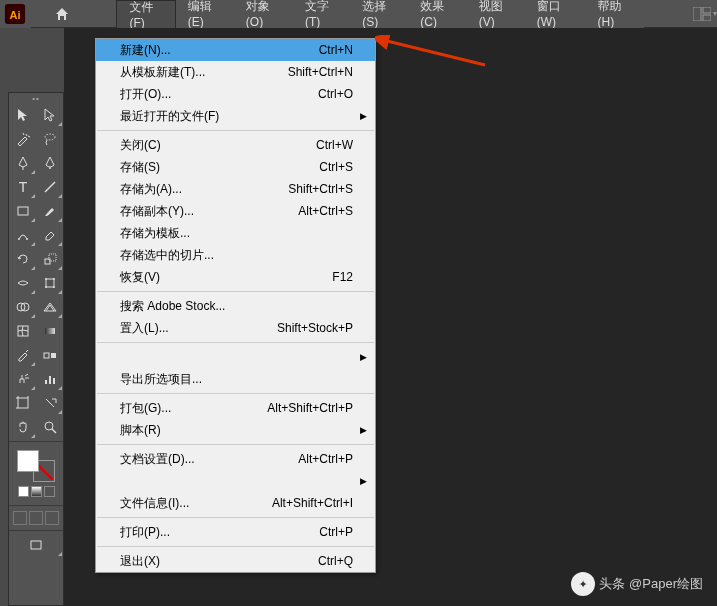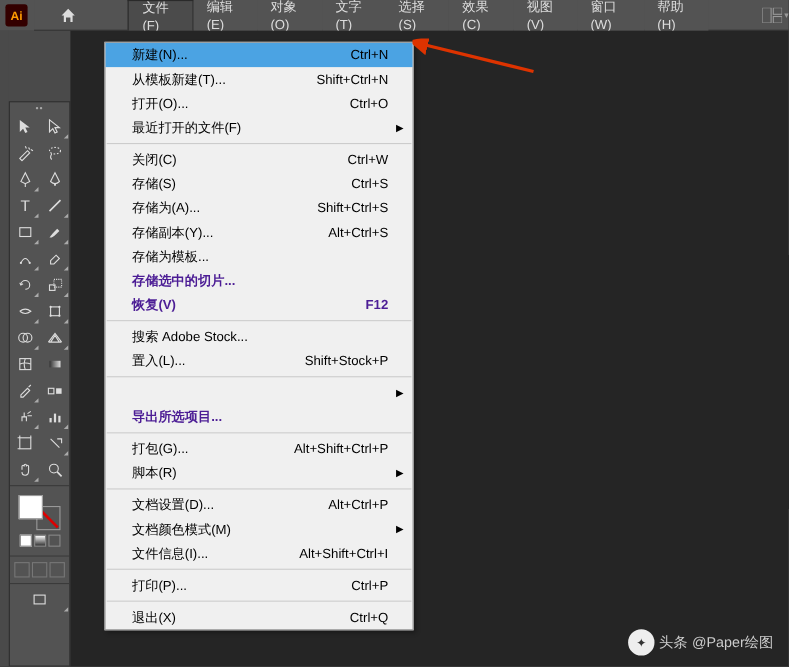--- a/index.html
+++ b/index.html
@@ -29,21 +29,21 @@
 .bg-sw { position: absolute; bottom: 0; right: 0; width: 22px; height: 22px; border: 1px solid #999; background: #535353; }
 .bg-sw::after { content: ""; position: absolute; top: -2px; left: -2px; right: -2px; bottom: -2px; border: 1px solid #d00; transform: rotate(45deg); clip-path: polygon(0 45%, 100% 45%, 100% 55%, 0 55%); background: #d00; }
 .mini-sw { display: flex; margin-top: 4px; gap: 2px; }
 .mini-sw div { width: 11px; height: 11px; border: 1px solid #888; }
 .mode-row { display: flex; justify-content: center; gap: 2px; padding: 3px 0; }
 .mode-btn { width: 14px; height: 14px; border: 1px solid #777; background: #535353; }
 .canvas-area { flex: 1; background: #252525; margin-top: 0; position: relative; }
 .dropdown { position: absolute; top: 38px; left: 95px; width: 281px; background: #f0f0f0; border: 1px solid #999; box-shadow: 2px 2px 4px rgba(0,0,0,0.3); z-index: 100; }
 .dd-item { height: 22px; display: flex; align-items: center; padding: 0 22px 0 24px; font-size: 12px; color: #000; cursor: pointer; position: relative; }
 .dd-item.hl { background: #4ba3e3; color: #000; }
-.dd-item.disabled { color: #4c1d95; font-weight: bold; }
+.dd-item.disabled { color: #000000; }
 .dd-label { flex: 1; }
 .dd-short { color: inherit; }
 .dd-arrow { position: absolute; right: 8px; font-size: 9px; }
 .dd-sep { height: 1px; background: #ccc; margin: 3px 1px; }
 .annot-arrow { position: absolute; top: 35px; left: 375px; z-index: 200; pointer-events: none; }
 .watermark { position: absolute; bottom: 10px; right: 14px; display: flex; align-items: center; gap: 4px; color: #ccc; font-size: 13px; z-index: 50; }
 .wm-icon { width: 24px; height: 24px; border-radius: 50%; background: #eee; display: flex; align-items: center; justify-content: center; font-size: 11px; color: #333; }
 </style>
 </head>
 <body>
@@ -397,21 +397,20 @@
     <div class="dd-item">
       <span class="dd-label">脚本(R)</span>
       <span class="dd-arrow">▶</span>
     </div>
     <div class="dd-sep"></div>
     <div class="dd-item">
       <span class="dd-label">文档设置(D)...</span>
       <span class="dd-short">Alt+Ctrl+P</span>
     </div>
     <div class="dd-item">
-      <span class="dd-label">文档颜色模式(M)</span>
       <span class="dd-arrow">▶</span>
     </div>
     <div class="dd-item">
       <span class="dd-label">文件信息(I)...</span>
       <span class="dd-short">Alt+Shift+Ctrl+I</span>
     </div>
     <div class="dd-sep"></div>
     <div class="dd-item">
       <span class="dd-label">打印(P)...</span>
       <span class="dd-short">Ctrl+P</span>

